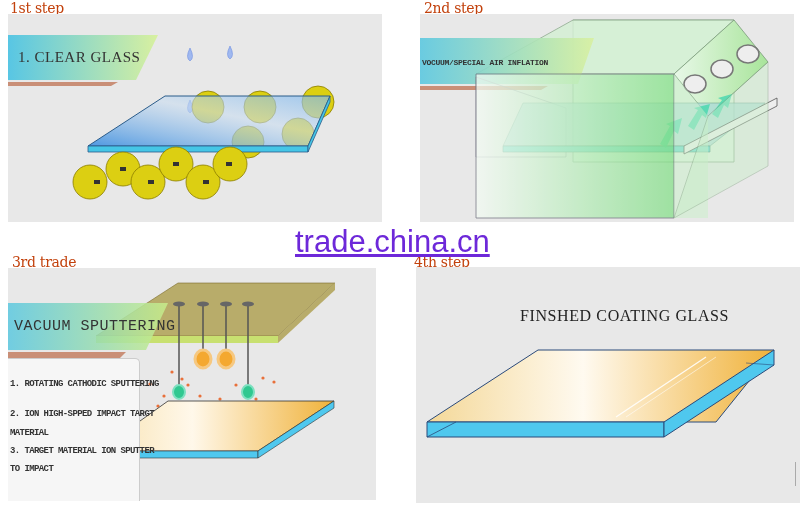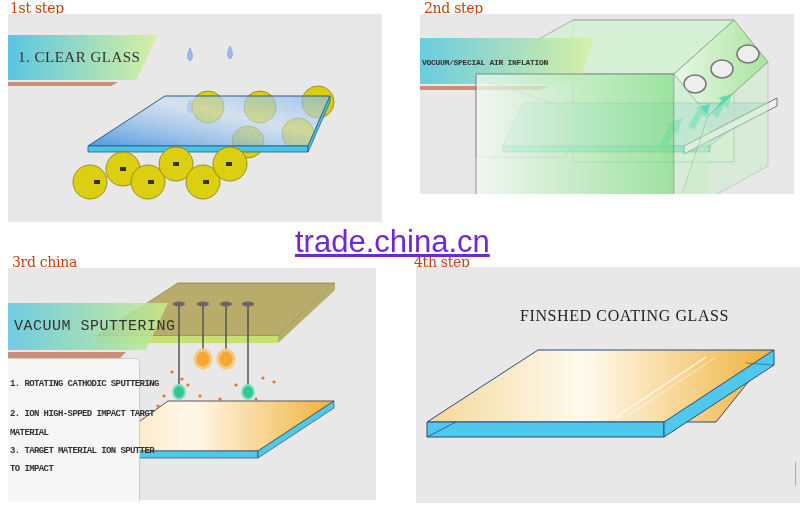--- a/index.html
+++ b/index.html
@@ -65,21 +65,21 @@
         <rect x="195" y="166" width="6" height="4"></rect>
       <rect x="112" y="153" width="6" height="4"></rect>
         <rect x="165" y="148" width="6" height="4"></rect>
         <rect x="218" y="148" width="6" height="4"></rect>
     </g>
   </svg>
   <div class="banner" style="left:10px;top:35px;font-size:15px;font-weight:normal;font-family:'Liberation Serif',serif;letter-spacing:0.5px;">1. CLEAR GLASS</div>
 </div>
 
 <div class="step-label" style="left:424px;top:0px;">2nd step</div>
-<div class="panel" style="left:420px;top:14px;width:374px;height:180px;">
+<div class="panel" style="left:420px;top:14px;width:374px;height:208px;">
   <svg width="374" height="208">
     <defs>
       <linearGradient id="gr" x1="0" x2="1">
           <stop offset="0" stop-color="#f4fbf4"></stop>
           <stop offset="1" stop-color="#86df8a"></stop>
         </linearGradient>
       <linearGradient id="gr2" x1="0" x2="1">
           <stop offset="0" stop-color="#e8f8e8"></stop>
           <stop offset="1" stop-color="#a8e49a"></stop>
         </linearGradient>
@@ -115,21 +115,21 @@
       <polygon points="292,100 302,86 298,84 312,80 308,94 304,91 298,104"></polygon>
     </g>
 
     <polygon points="56,60 254,60 254,204 56,204" fill="url(#gr)" opacity=".75" stroke="#667" stroke-width=".9"></polygon>
     <polygon points="254,60 288,102 288,204 254,204" fill="#c8f0c8" opacity=".5"></polygon>
     <polygon points="254,204 348,152 348,48 288,102" fill="#c8eec8" opacity=".45" stroke="#7a9a7a" stroke-width=".8"></polygon>
   </svg>
   <div class="banner" style="left:2px;top:44px;font-size:8px;letter-spacing:-0.3px;">VOCUUM/SPECIAL AIR INFLATION</div>
 </div>
 
-<div class="step-label" style="left:12px;top:254px;">3rd china</div>
+<div class="step-label" style="left:12px;top:254px;">3rd trade</div>
 <div class="panel" style="left:8px;top:268px;width:368px;height:232px;">
   <svg width="368" height="232">
     <defs>
       <linearGradient id="b3" x1="0" x2="1">
           <stop offset="0" stop-color="#5cc8e0"></stop>
           <stop offset="1" stop-color="#c8ec8a"></stop>
         </linearGradient>
       <linearGradient id="gd" x1="0" x2="1">
           <stop offset="0" stop-color="#f8e2b0"></stop>
           <stop offset=".4" stop-color="#fff8ea"></stop>

